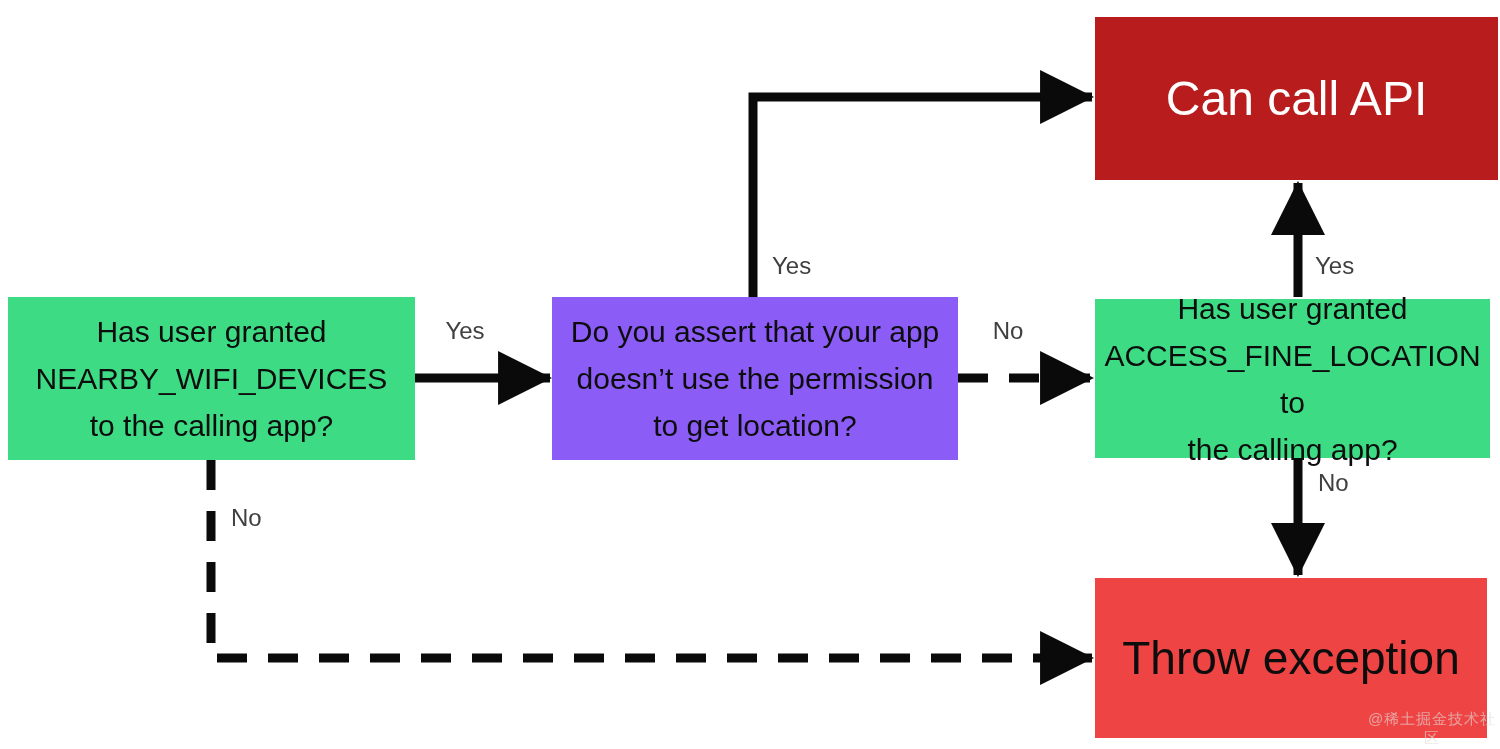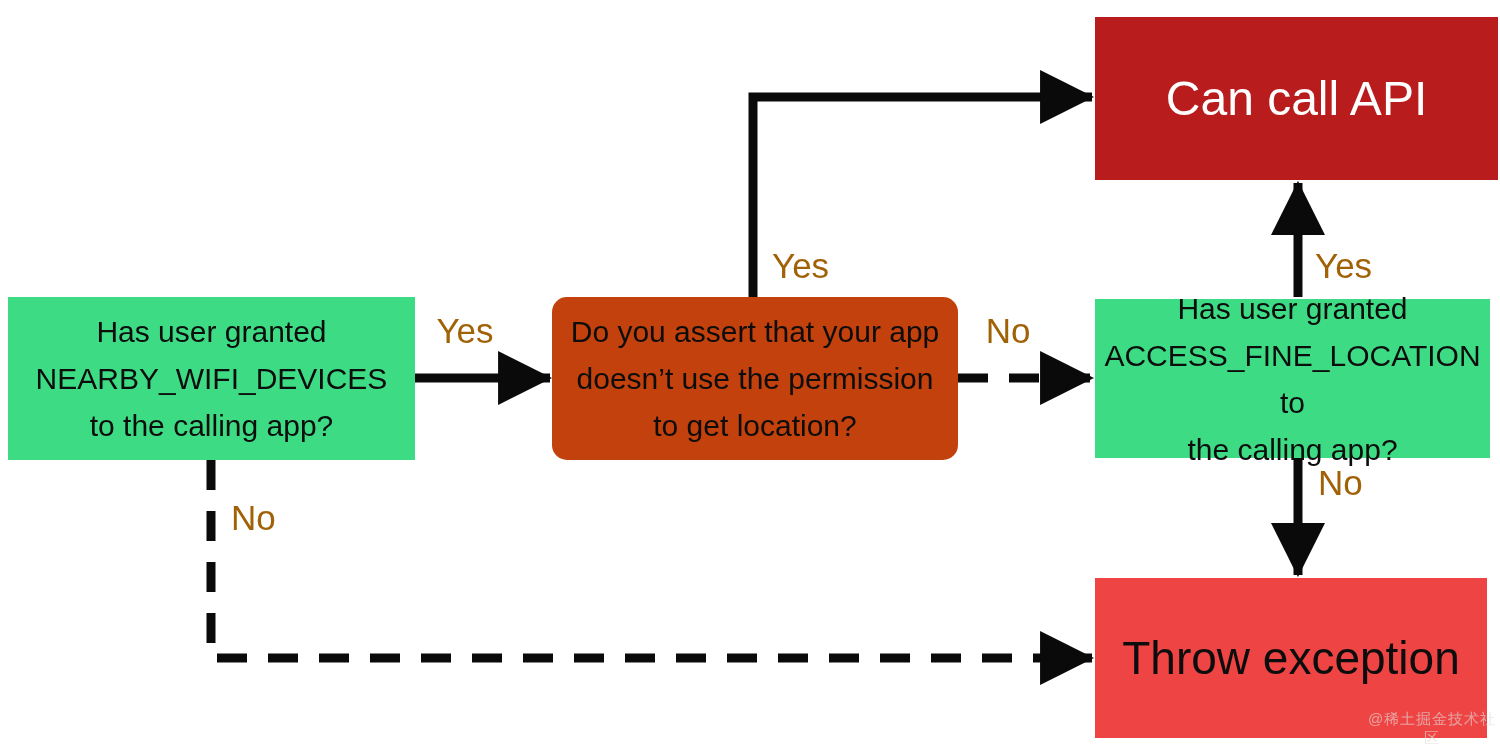--- a/index.html
+++ b/index.html
@@ -43,22 +43,22 @@
     font-size: 30px;
     line-height: 47px;
   }
   .node-nearby   { left: 8px;    top: 297px; width: 407px; height: 163px; }
   .node-assert   { left: 552px;  top: 297px; width: 406px; height: 163px; }
   .node-fine     { left: 1095px; top: 299px; width: 395px; height: 159px; }
   .node-can-call { left: 1095px; top: 17px;  width: 403px; height: 163px; font-size: 48px; }
   .node-throw    { left: 1095px; top: 578px; width: 392px; height: 160px; font-size: 46px; }
   .edge-label {
     position: absolute;
-    font-size: 35px;
-    color: #a16207;
+    font-size: 24px;
+    color: #404040;
     line-height: 36px;
   }
   .edge-label.centered {
     width: 80px;
     text-align: center;
   }
   .lbl-e1 { left: 425px;  top: 313px; }
   .lbl-e2 { left: 772px;  top: 248px; }
   .lbl-e3 { left: 968px;  top: 313px; }
   .lbl-e4 { left: 1315px; top: 248px; }
@@ -90,21 +90,21 @@
     <path class="edge dashed" d="M958,378 H1092" marker-end="url(#arrowhead)"></path>
     <path class="edge" d="M1298,297 V183" marker-end="url(#arrowhead)"></path>
     <path class="edge" d="M1298,458 V575" marker-end="url(#arrowhead)"></path>
     <path class="edge dashed" d="M211,460 V658 H1092" marker-end="url(#arrowhead)"></path>
   </svg>
 
   <div class="node decision node-nearby" style="background-color: rgb(61, 220, 132);">Has user granted
 NEARBY_WIFI_DEVICES
 to the calling app?</div>
 
-  <div class="node decision node-assert" style="background-color: #c2410c; border-radius: 15px;">Do you assert that your app
+  <div class="node decision node-assert" style="background-color: #8b5cf6;">Do you assert that your app
 doesn’t use the permission
 to get location?</div>
 
   <div class="node decision node-fine" style="background-color: rgb(61, 220, 132);">Has user granted
 ACCESS_FINE_LOCATION to
 the calling app?</div>
 
   <div class="node node-can-call" style="color: rgb(255, 255, 255); background-color: #b91c1c;">Can call API</div>
 
   <div class="node node-throw" style="background-color: #ef4444;">Throw exception</div>

